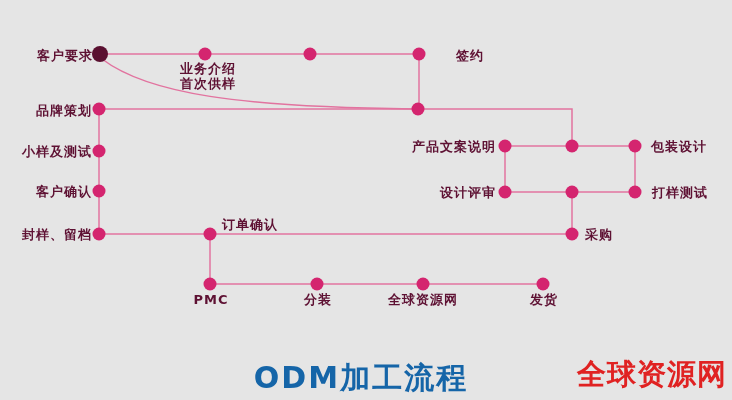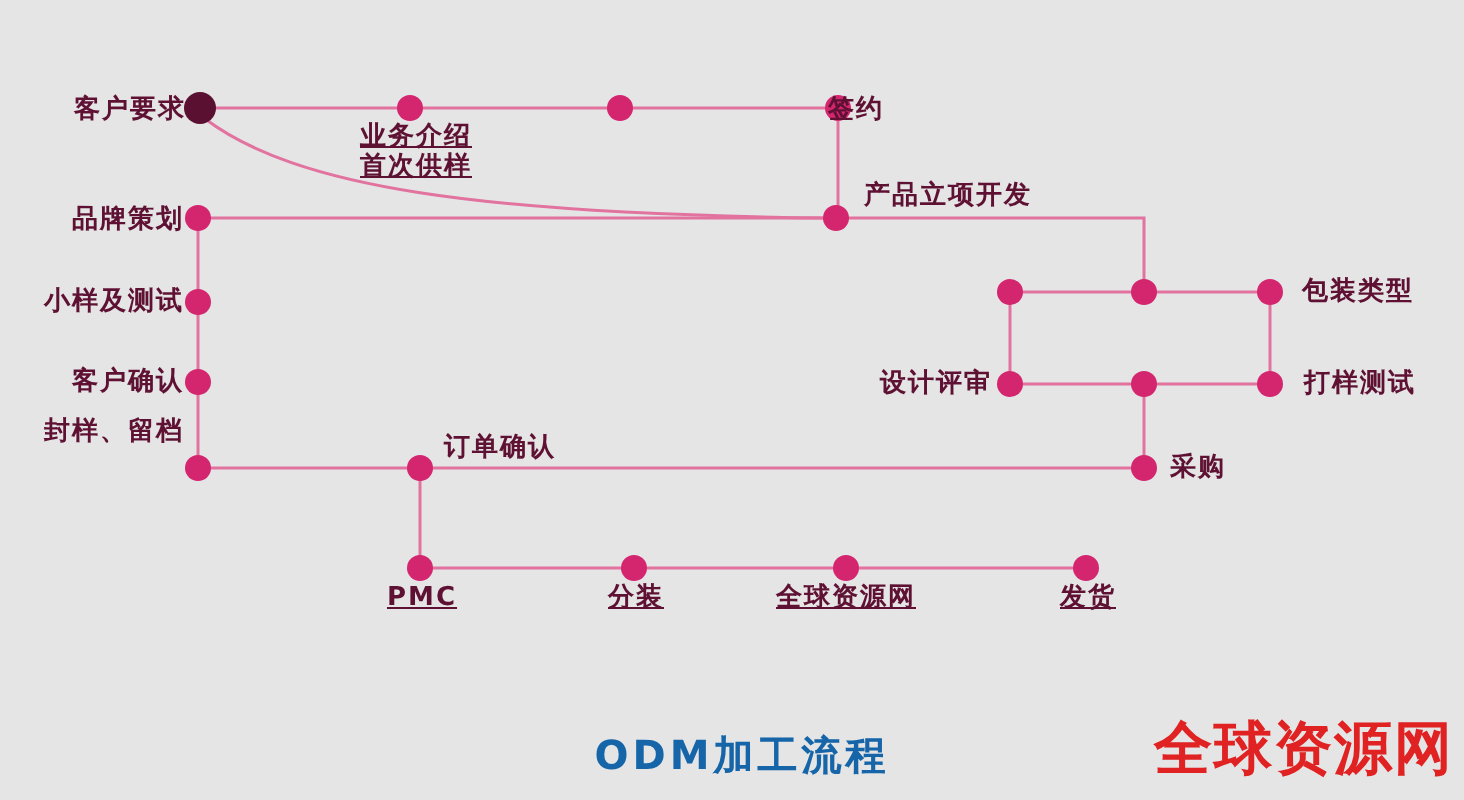--- a/index.html
+++ b/index.html
@@ -13,26 +13,26 @@
   #wires{position:absolute;left:0;top:0;}
   .label{
     position:absolute;
     font-size:13px;font-weight:bold;
     color:#5e1133;
     letter-spacing:1px;
     white-space:nowrap;
     transform:translateY(-50%);
     line-height:15px;
   }
-  .label.c{transform:translate(-50%,-50%);text-align:center;text-decoration:underline;}
+  .label.c{transform:translate(-50%,-50%);text-align:center;}
   .label.pk{line-height:19px;}
   #flow-title{
-    position:absolute;left:371px;top:378px;
+    position:absolute;left:361px;top:378px;
     transform:translate(-50%,-50%);
-    font-size:20px;font-weight:bold;
+    font-size:30px;font-weight:bold;
     color:#1565a8;letter-spacing:2px;white-space:nowrap;
   }
   #watermark{
     position:absolute;left:652px;top:375px;
     transform:translate(-50%,-50%);
     font-size:29px;font-weight:bold;
     color:#e02222;letter-spacing:1px;white-space:nowrap;
   }
 </style>
 </head>
@@ -83,34 +83,34 @@
   </svg>
 
   <div class="label" style="right:639px;top:55px">客户要求</div>
 
   <div class="label c" style="left:208px;top:76px">
     <div>业务介绍</div>
     <div>首次供样</div>
   </div>
 
 
-  <div class="label" style="left:414px;top:55px">签约</div>
-  <div class="label" style="left:432px;top:98px">产品立项开发</div>
+  <div class="label" style="left:456px;top:55px">签约</div>
 
   <div class="label" style="right:640px;top:110px">品牌策划</div>
   <div class="label" style="right:640px;top:151px">小样及测试</div>
   <div class="label" style="right:640px;top:191px">客户确认</div>
-  <div class="label" style="right:640px;top:216px">封样、留档</div>
+  <div class="label" style="right:640px;top:234px">封样、留档</div>
 
   <div class="label" style="left:222px;top:224px">订单确认</div>
 
+  <div class="label" style="right:236px;top:146px">产品文案说明</div>
   <div class="label" style="right:236px;top:192px">设计评审</div>
 
 
-  <div class="label" style="left:651px;top:146px">包装类型</div>
+  <div class="label" style="left:651px;top:146px">包装设计</div>
   <div class="label" style="left:652px;top:192px">打样测试</div>
   <div class="label" style="left:585px;top:234px">采购</div>
 
   <div class="label c" style="left:211px;top:299px">PMC</div>
   <div class="label c" style="left:318px;top:299px">分装</div>
   <div class="label c" style="left:423px;top:299px">全球资源网</div>
   <div class="label c" style="left:544px;top:299px">发货</div>
 
   <div id="flow-title">ODM加工流程</div>
   <div id="watermark">全球资源网</div>

